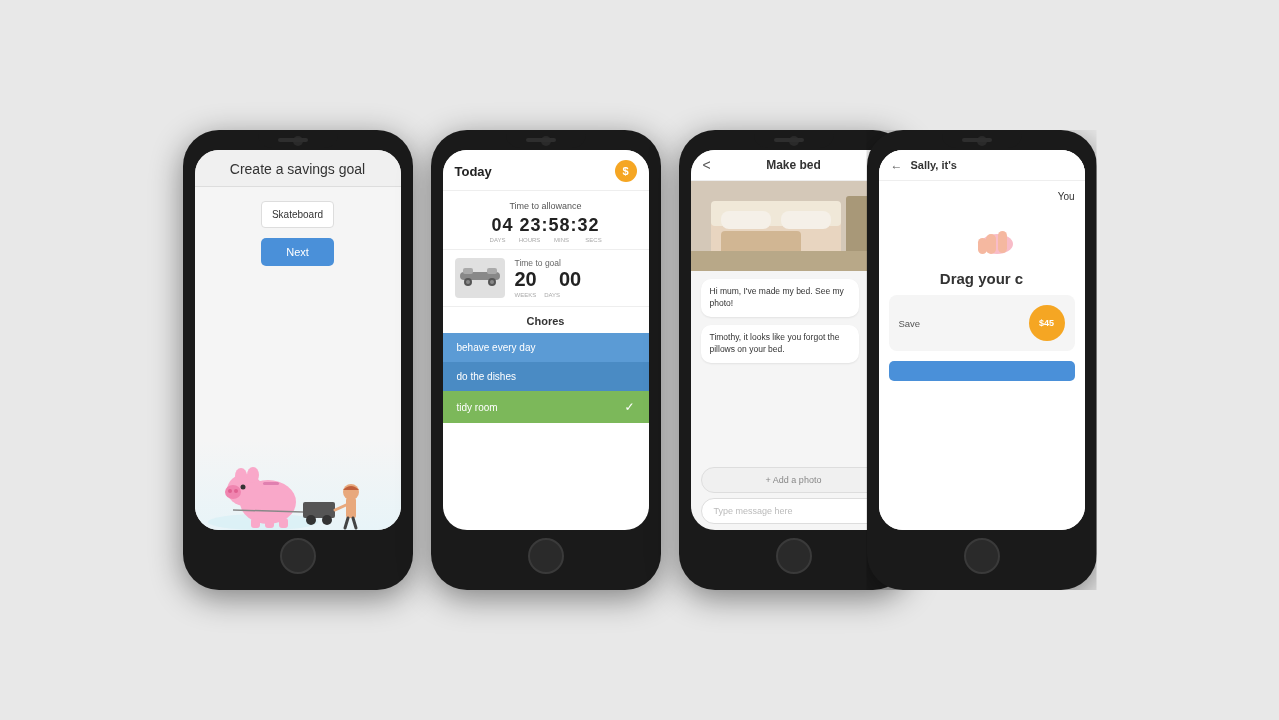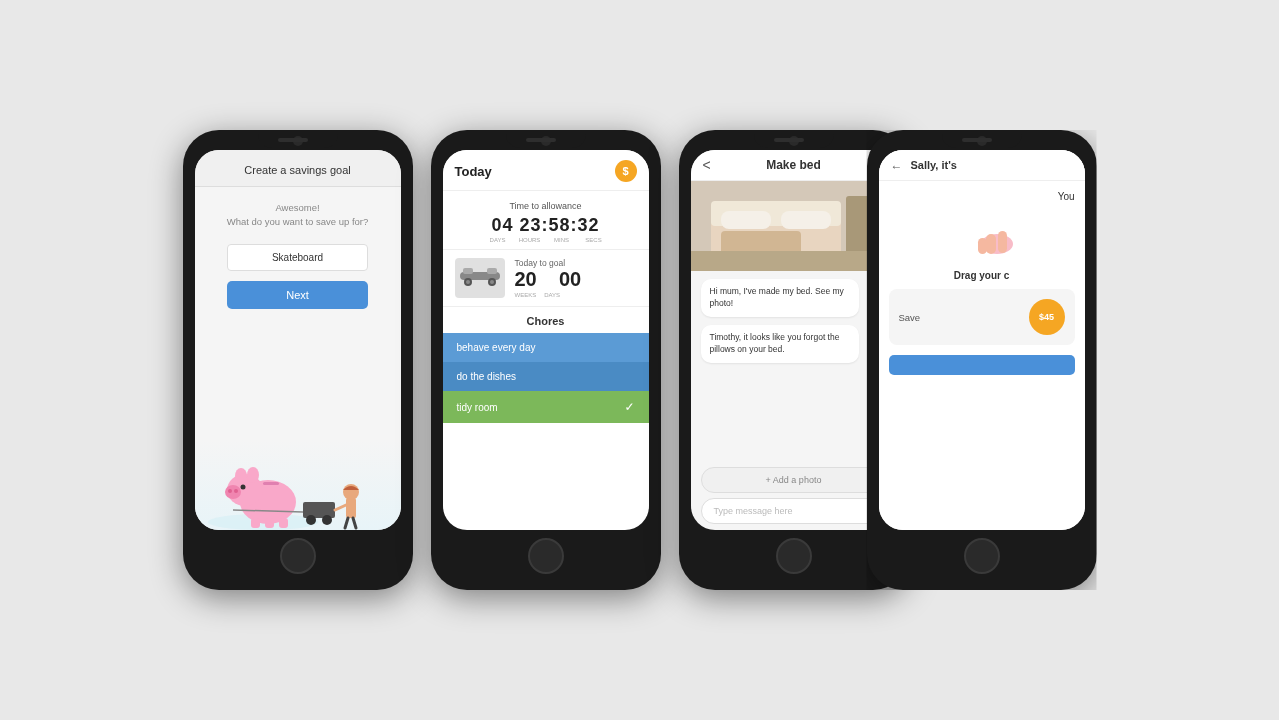--- a/index.html
+++ b/index.html
@@ -100,21 +100,21 @@
 
     .screen1-header {
       background: #f0f0f0;
       width: 100%;
       padding: 10px 0 8px;
       text-align: center;
       border-bottom: 1px solid #ddd;
     }
 
     .screen1-header-text {
-      font-size: 11px;
+      font-size: 14px;
       color: #333;
       font-weight: 400;
     }
 
     .screen1-body {
       flex: 1;
       display: flex;
       flex-direction: column;
       align-items: center;
       padding: 14px 16px 8px;
@@ -425,21 +425,21 @@
     }
 
     .screen4-you-label {
       font-size: 10px;
       color: #333;
       align-self: flex-end;
       margin-bottom: 4px;
     }
 
     .drag-label {
-      font-size: 10px;
+      font-size: 15px;
       color: #333;
       font-weight: 600;
       margin-top: 4px;
       text-align: center;
     }
 
     .save-section {
       width: 100%;
       background: #f5f5f5;
       border-radius: 8px;
@@ -487,24 +487,20 @@
   <div class="phone">
     <div class="phone-notch"></div>
     <div class="phone-camera"></div>
     <div class="phone-speaker"></div>
     <div class="phone-screen">
       <div class="screen1">
         <div class="screen1-header">
           <span class="screen1-header-text">Create a savings goal</span>
         </div>
         <div class="screen1-body">
-          <div class="screen1-subtitle">
-            <span>Awesome!</span><br>
-            <span>What do you want to save up for?</span>
-          </div>
           <div class="screen1-input">Skateboard</div>
           <div class="screen1-btn">Next</div>
         </div>
         <div class="screen1-illustration">
 
           <svg width="190" height="90" viewBox="0 0 190 90">
 
             <ellipse cx="60" cy="82" rx="55" ry="8" fill="#d4eef5" opacity="0.6"></ellipse>
 
             <ellipse cx="65" cy="62" rx="28" ry="22" fill="#f9a8c9"></ellipse>
@@ -580,21 +576,21 @@
               <rect x="5" y="14" width="40" height="8" rx="4" fill="#888"></rect>
               <rect x="8" y="10" width="10" height="6" rx="2" fill="#aaa"></rect>
               <rect x="32" y="10" width="10" height="6" rx="2" fill="#aaa"></rect>
               <circle cx="13" cy="24" r="4" fill="#555"></circle>
               <circle cx="37" cy="24" r="4" fill="#555"></circle>
               <circle cx="13" cy="24" r="2" fill="#888"></circle>
               <circle cx="37" cy="24" r="2" fill="#888"></circle>
             </svg>
           </div>
           <div class="goal-info">
-            <div class="goal-label">Today to goal</div>
+            <div class="goal-label">Time to goal</div>
             <div class="goal-timer">
               <span>20</span>
               &nbsp;&nbsp;
               <span>00</span>
             </div>
             <div class="goal-sublabels">
               <span>WEEKS</span>
               <span>DAYS</span>
             </div>
           </div>

